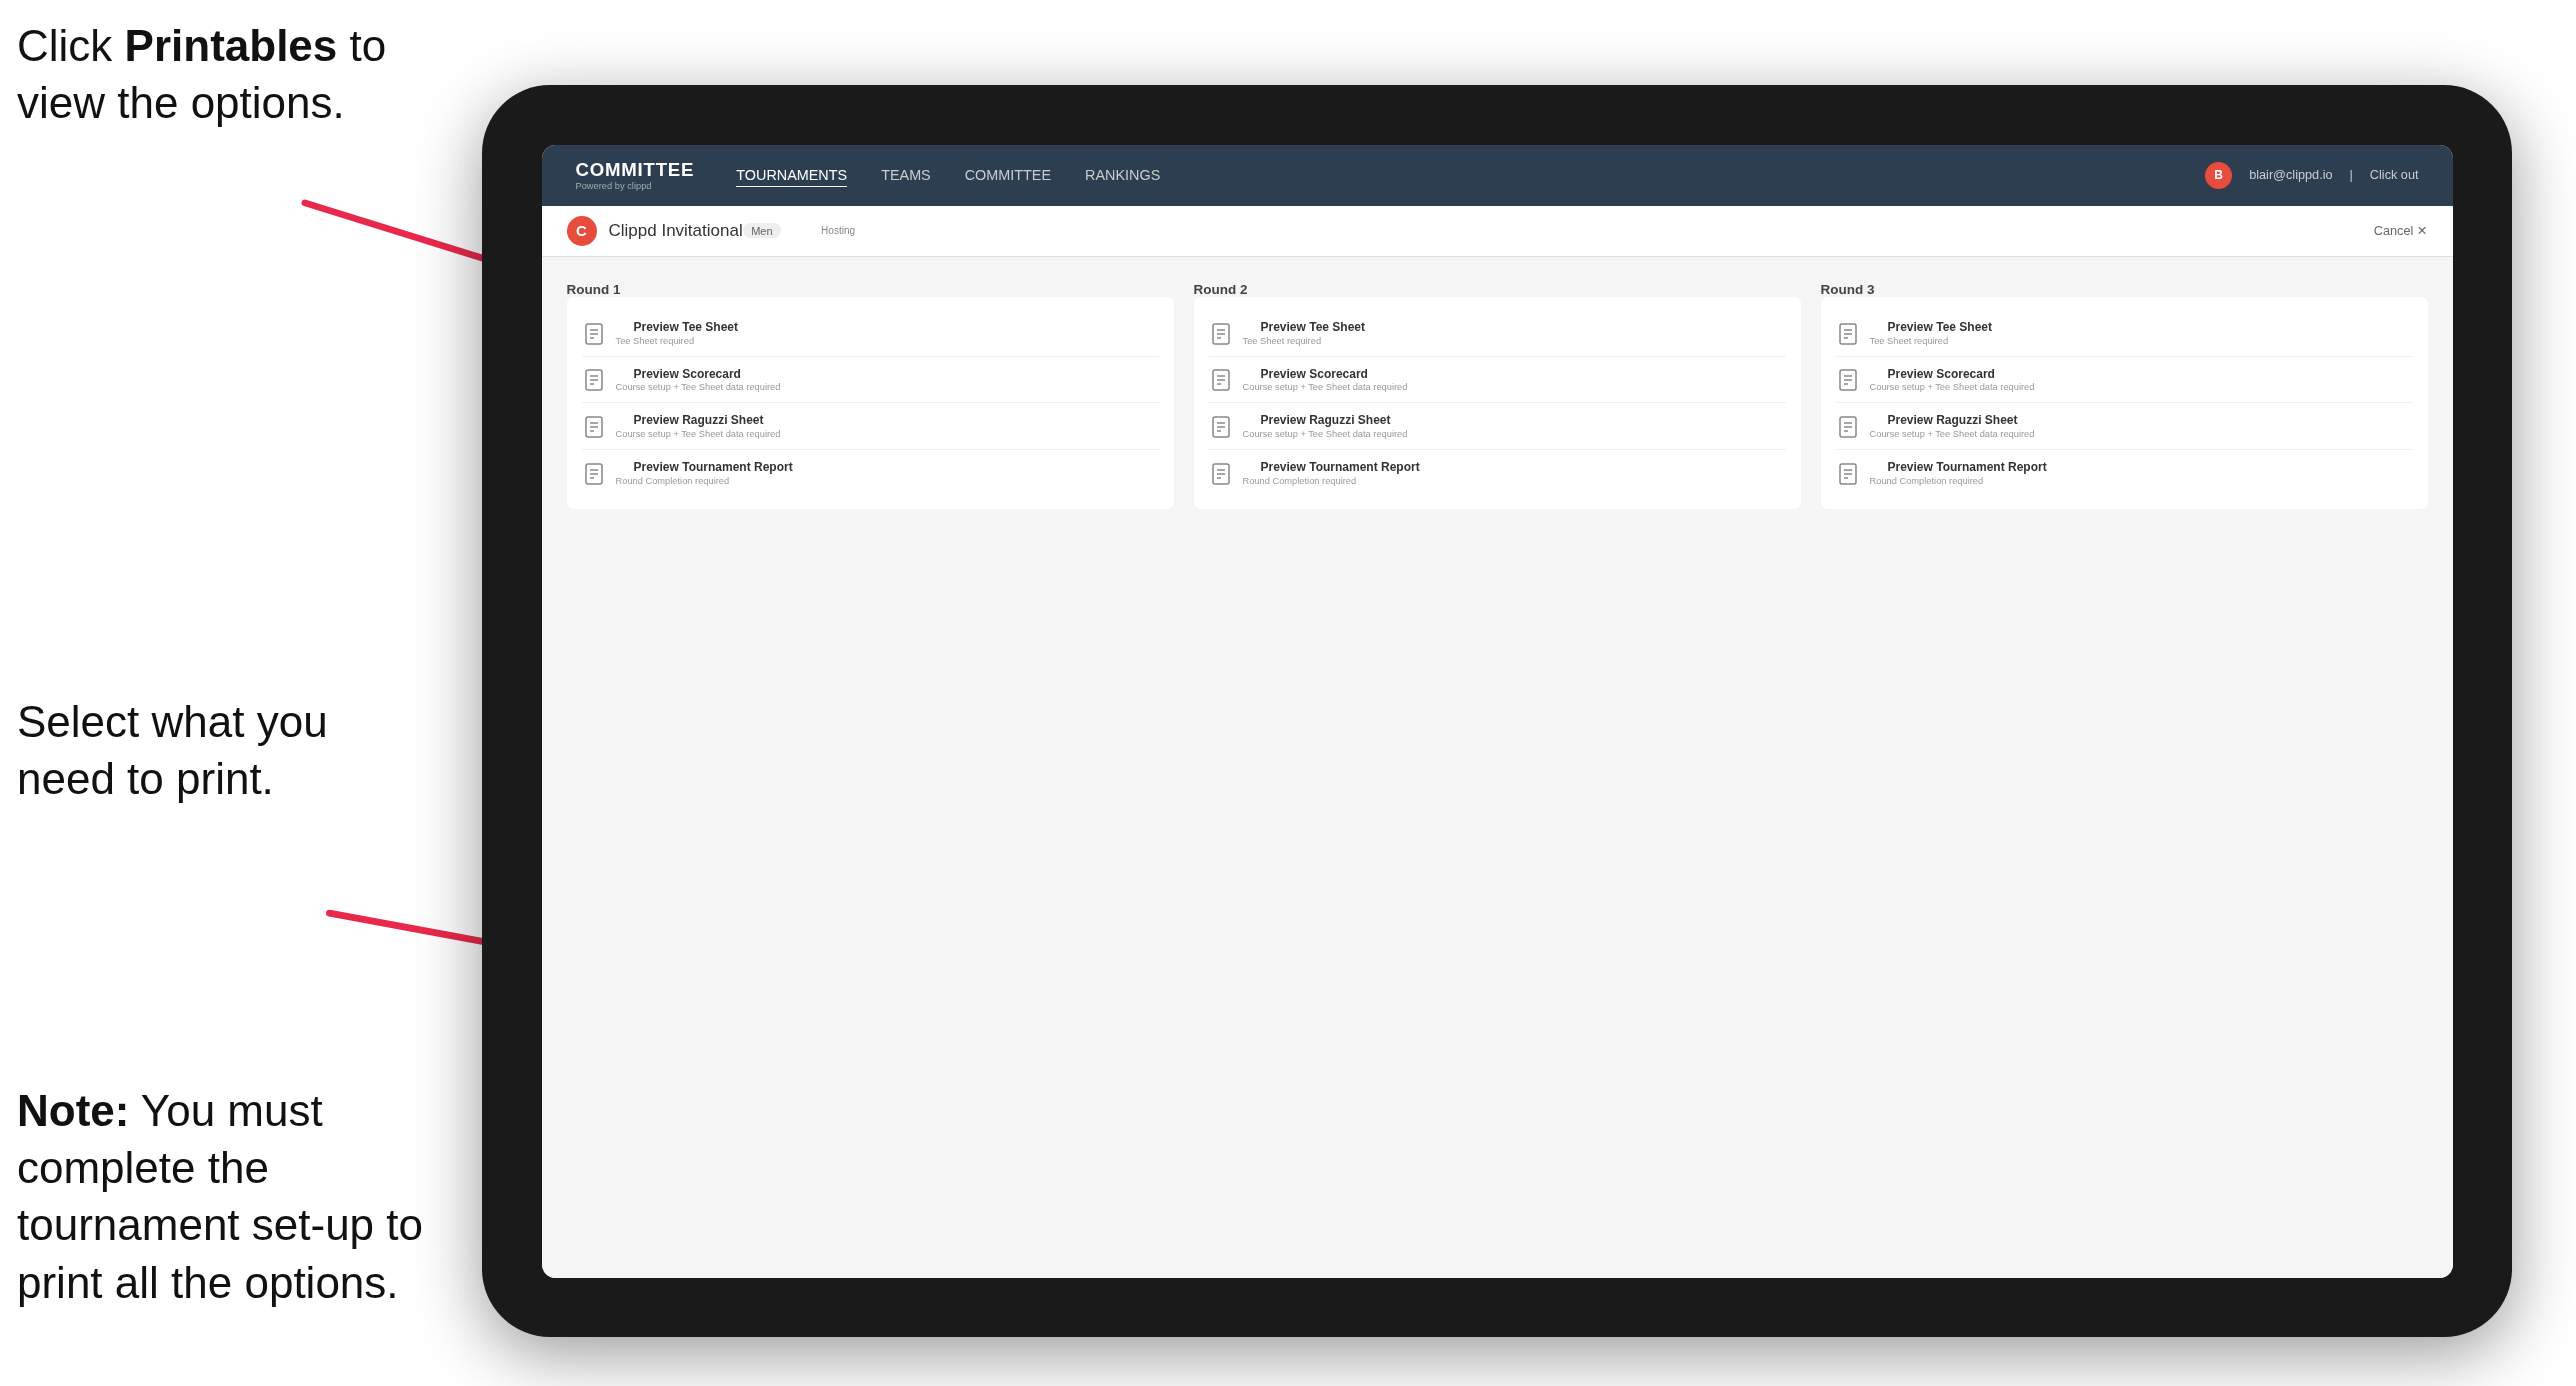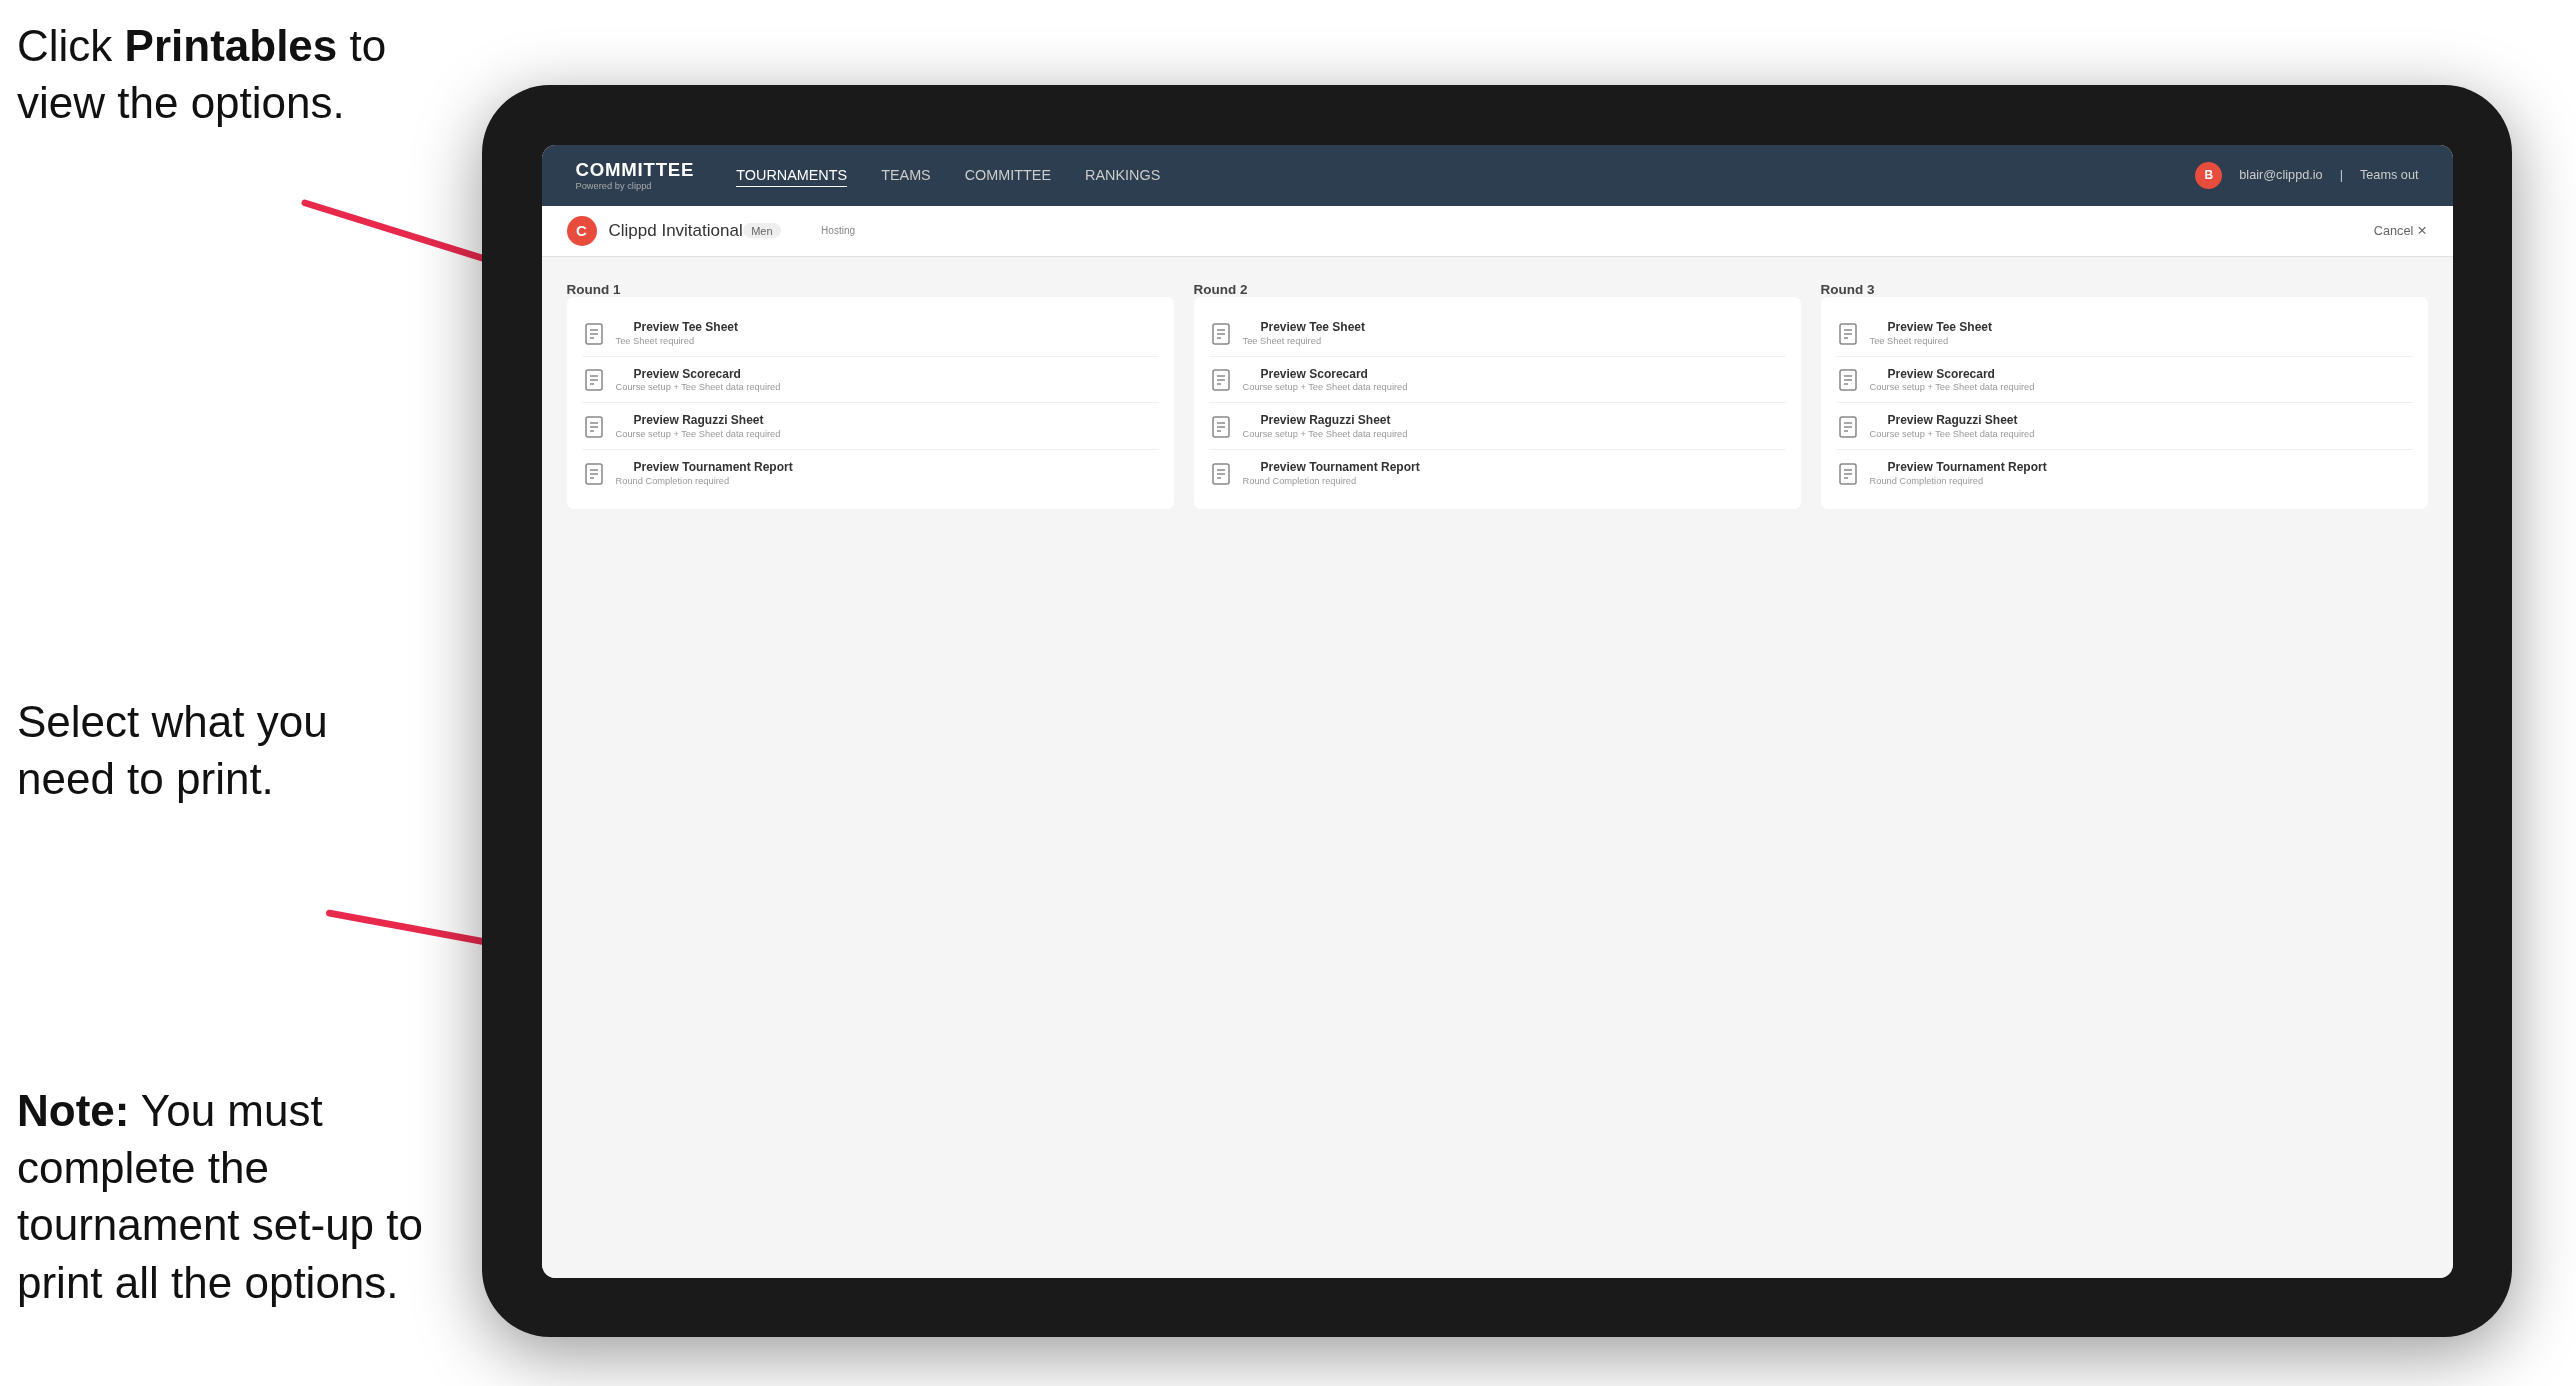--- a/index.html
+++ b/index.html
@@ -324,21 +324,21 @@
       <div class="top-nav-links">
         <span class="top-nav-link active">TOURNAMENTS</span>
         <span class="top-nav-link">TEAMS</span>
         <span class="top-nav-link">COMMITTEE</span>
         <span class="top-nav-link">RANKINGS</span>
       </div>
       <div class="top-nav-right">
         <div class="avatar-circle">B</div>
         <span>blair@clippd.io</span>
         <span style="cursor:pointer;color:#ccc;"> | </span>
-        <span style="cursor:pointer;color:#ccc;">Teams out</span>
+        <span style="cursor:pointer;color:#ccc;">Click out</span>
       </div>
     </div>
 
     <div class="tournament-header">
       <div class="tournament-logo">
         <span>C</span>
       </div>
       <span class="tournament-name">Clippd Invitational</span>
       <span class="tournament-badge">Men</span>
       <span class="hosting-badge">Hosting</span>

